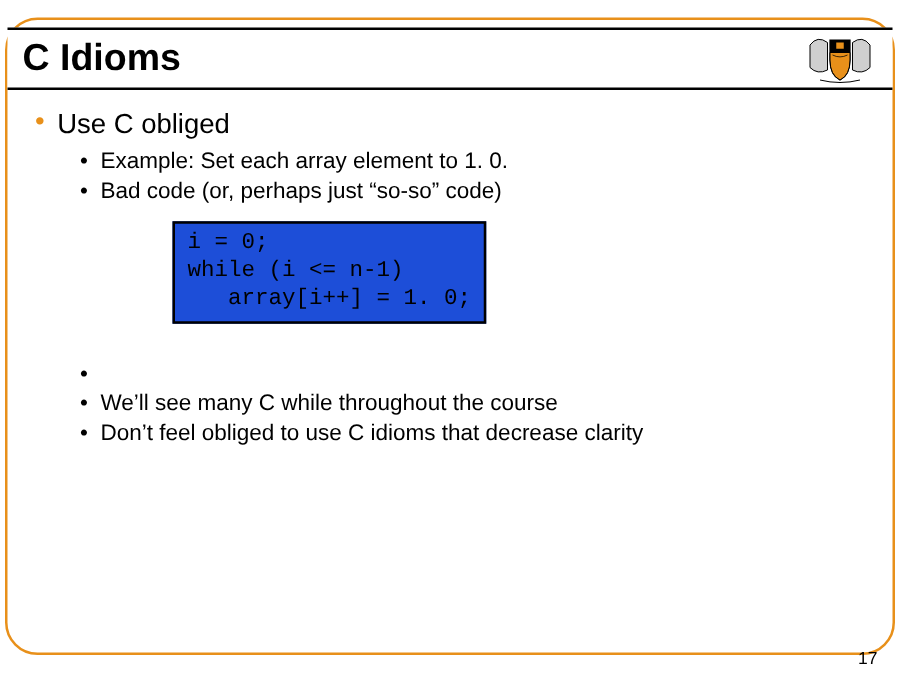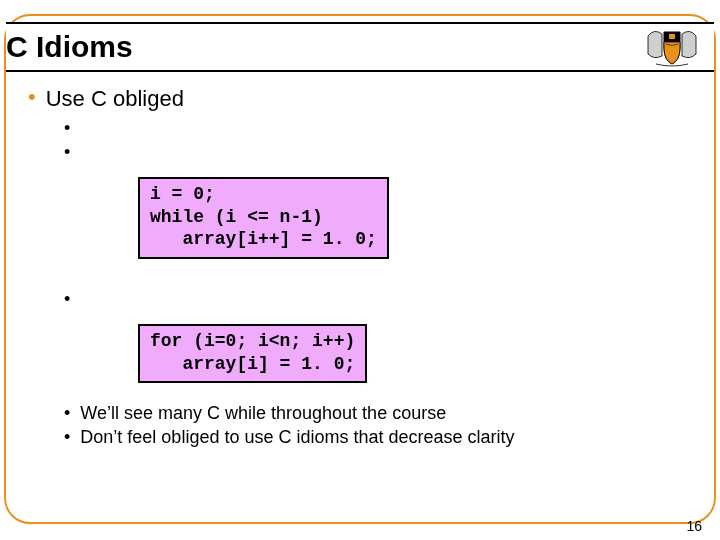--- a/index.html
+++ b/index.html
@@ -24,21 +24,21 @@
   .title-bar {
     position: absolute;
     left: 6px; right: 6px; top: 22px;
     height: 50px;
     border-top: 2px solid #000;
     border-bottom: 2px solid #000;
     background: #fff;
     display: flex;
     align-items: center;
     justify-content: space-between;
-    padding: 0 12px 0 0;
+    padding: 0 12px 0 12px;
   }
   .title {
     font-weight: 700;
     font-size: 30px;
     color: #000;
   }
   .crest {
     width: 60px; height: 42px;
     display: flex; align-items: center; justify-content: center;
   }
@@ -49,25 +49,25 @@
     top: 86px;
     color: #000;
   }
   .b1 { font-size: 22px; margin: 0 0 6px 0; display: flex; }
   .b1 .dot { color: #e8901a; margin-right: 10px; font-size: 22px; line-height: 1; }
   .b2 { font-size: 18px; margin: 2px 0 2px 36px; display: flex; }
   .b2 .dot { color: #000; margin-right: 10px; font-size: 18px; line-height: 1.2; }
   .codebox {
     margin: 12px 0 18px 110px;
     border: 2px solid #000;
-    background: #f0abfc;
+    background: #1d4ed8;
     padding: 4px 10px 6px 10px;
     display: inline-block;
     font-family: "Courier New", Courier, monospace;
-    font-weight: 700;
+    font-weight: 400;
     font-size: 18px;
     line-height: 1.25;
     white-space: pre;
     color: #000;
   }
   .spacer-sm { height: 10px; }
   .page-num {
     position: absolute;
     right: 18px; bottom: 6px;
     font-size: 14px;
@@ -99,41 +99,41 @@
   </div>
 
   <div class="content">
     <div class="b1">
       <span class="dot">•</span>
       <span>Use C obliged</span>
     </div>
 
     <div class="b2">
       <span class="dot">•</span>
+      <span>Example: Set each array element to 1. 0.</span>
     </div>
     <div class="b2">
       <span class="dot">•</span>
+      <span>Bad code (or, perhaps just “so-so” code)</span>
     </div>
 
     <div class="codebox">i = 0;
 while (i &lt;= n-1)
    array[i++] = 1. 0;</div>
 
     <div class="spacer-sm"></div>
     <div class="b2">
       <span class="dot">•</span>
     </div>
 
-    <div class="codebox">for (i=0; i&lt;n; i++)
-   array[i] = 1. 0;</div>
 
     <div class="b2">
       <span class="dot">•</span>
       <span>We’ll see many C while throughout the course</span>
     </div>
     <div class="b2">
       <span class="dot">•</span>
       <span>Don’t feel obliged to use C idioms that decrease clarity</span>
     </div>
   </div>
 
-  <div class="page-num">16</div>
+  <div class="page-num">17</div>
 </div>
 
 </body></html>

